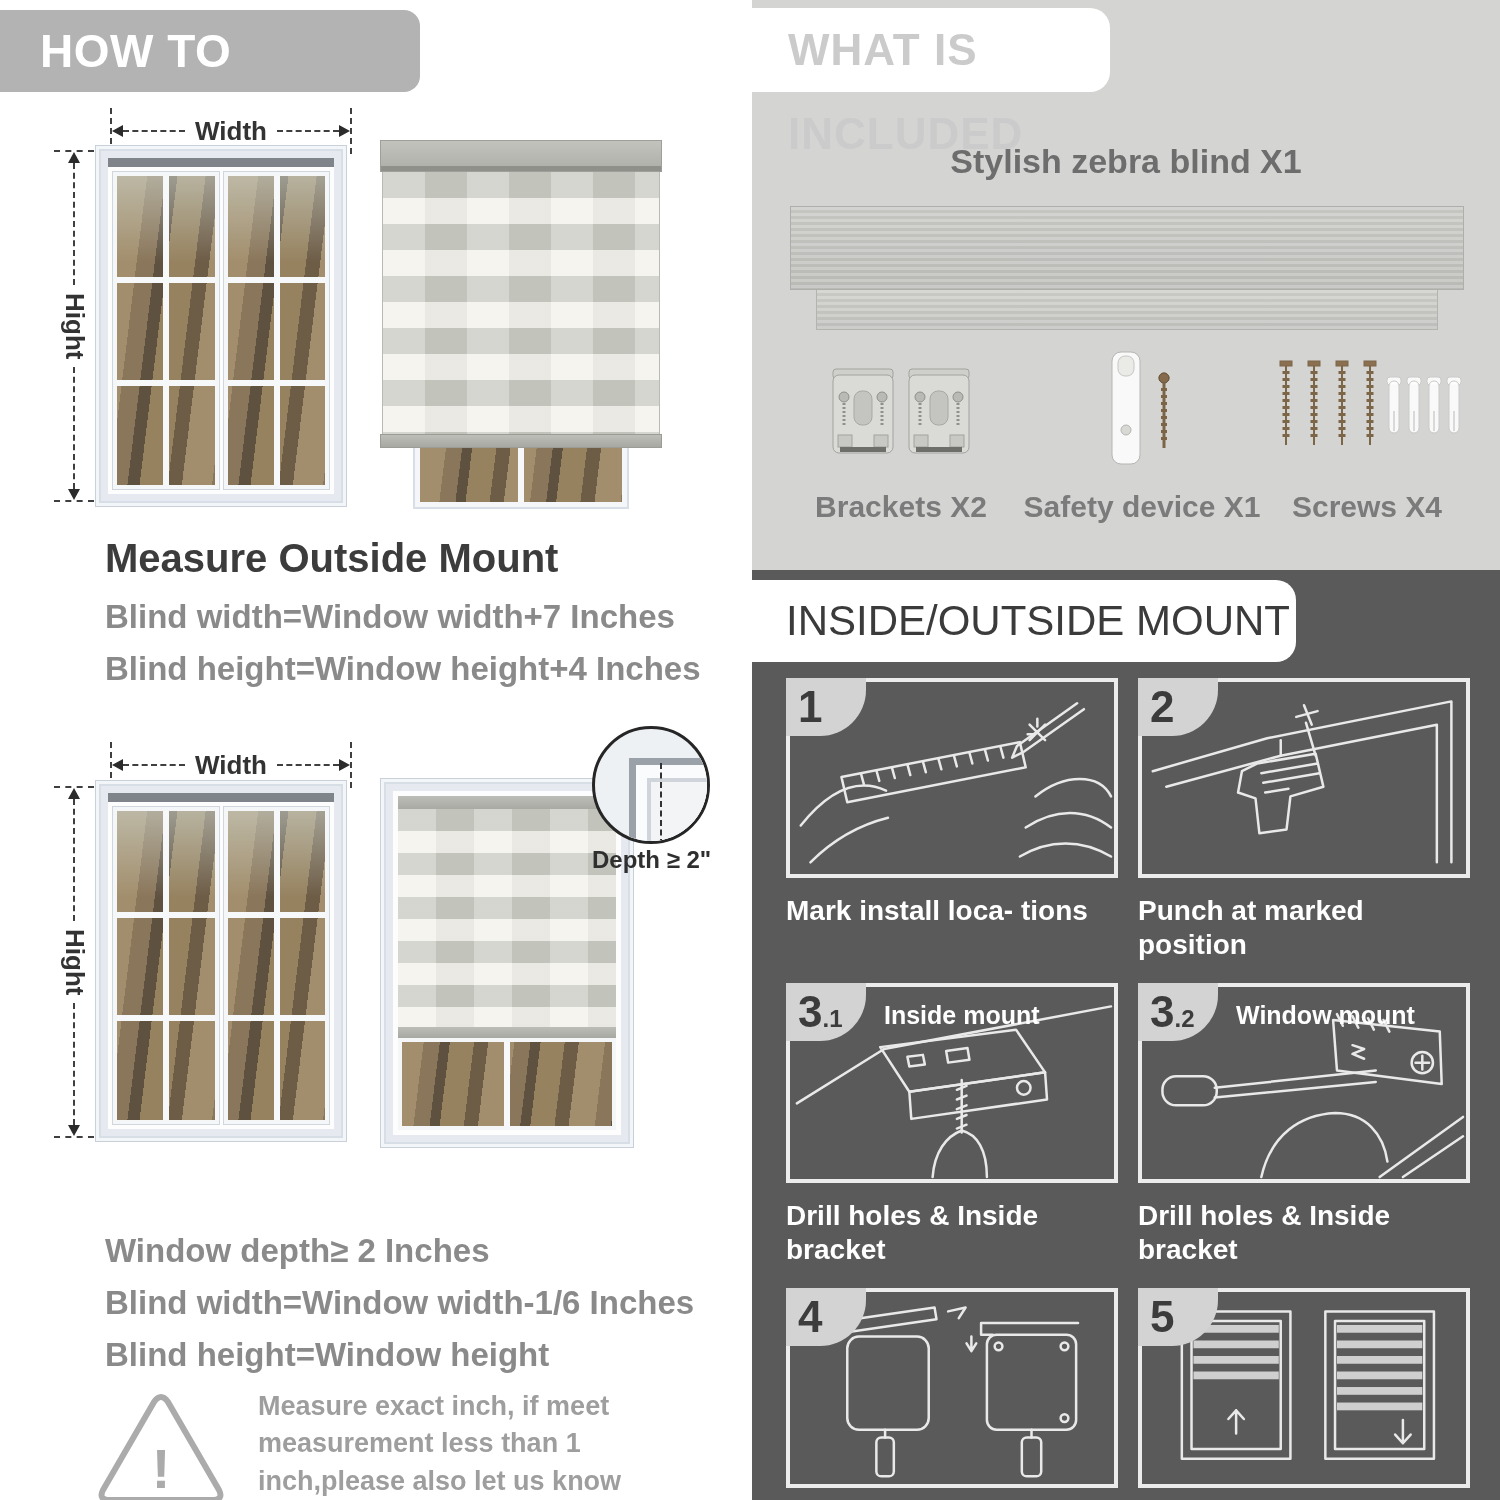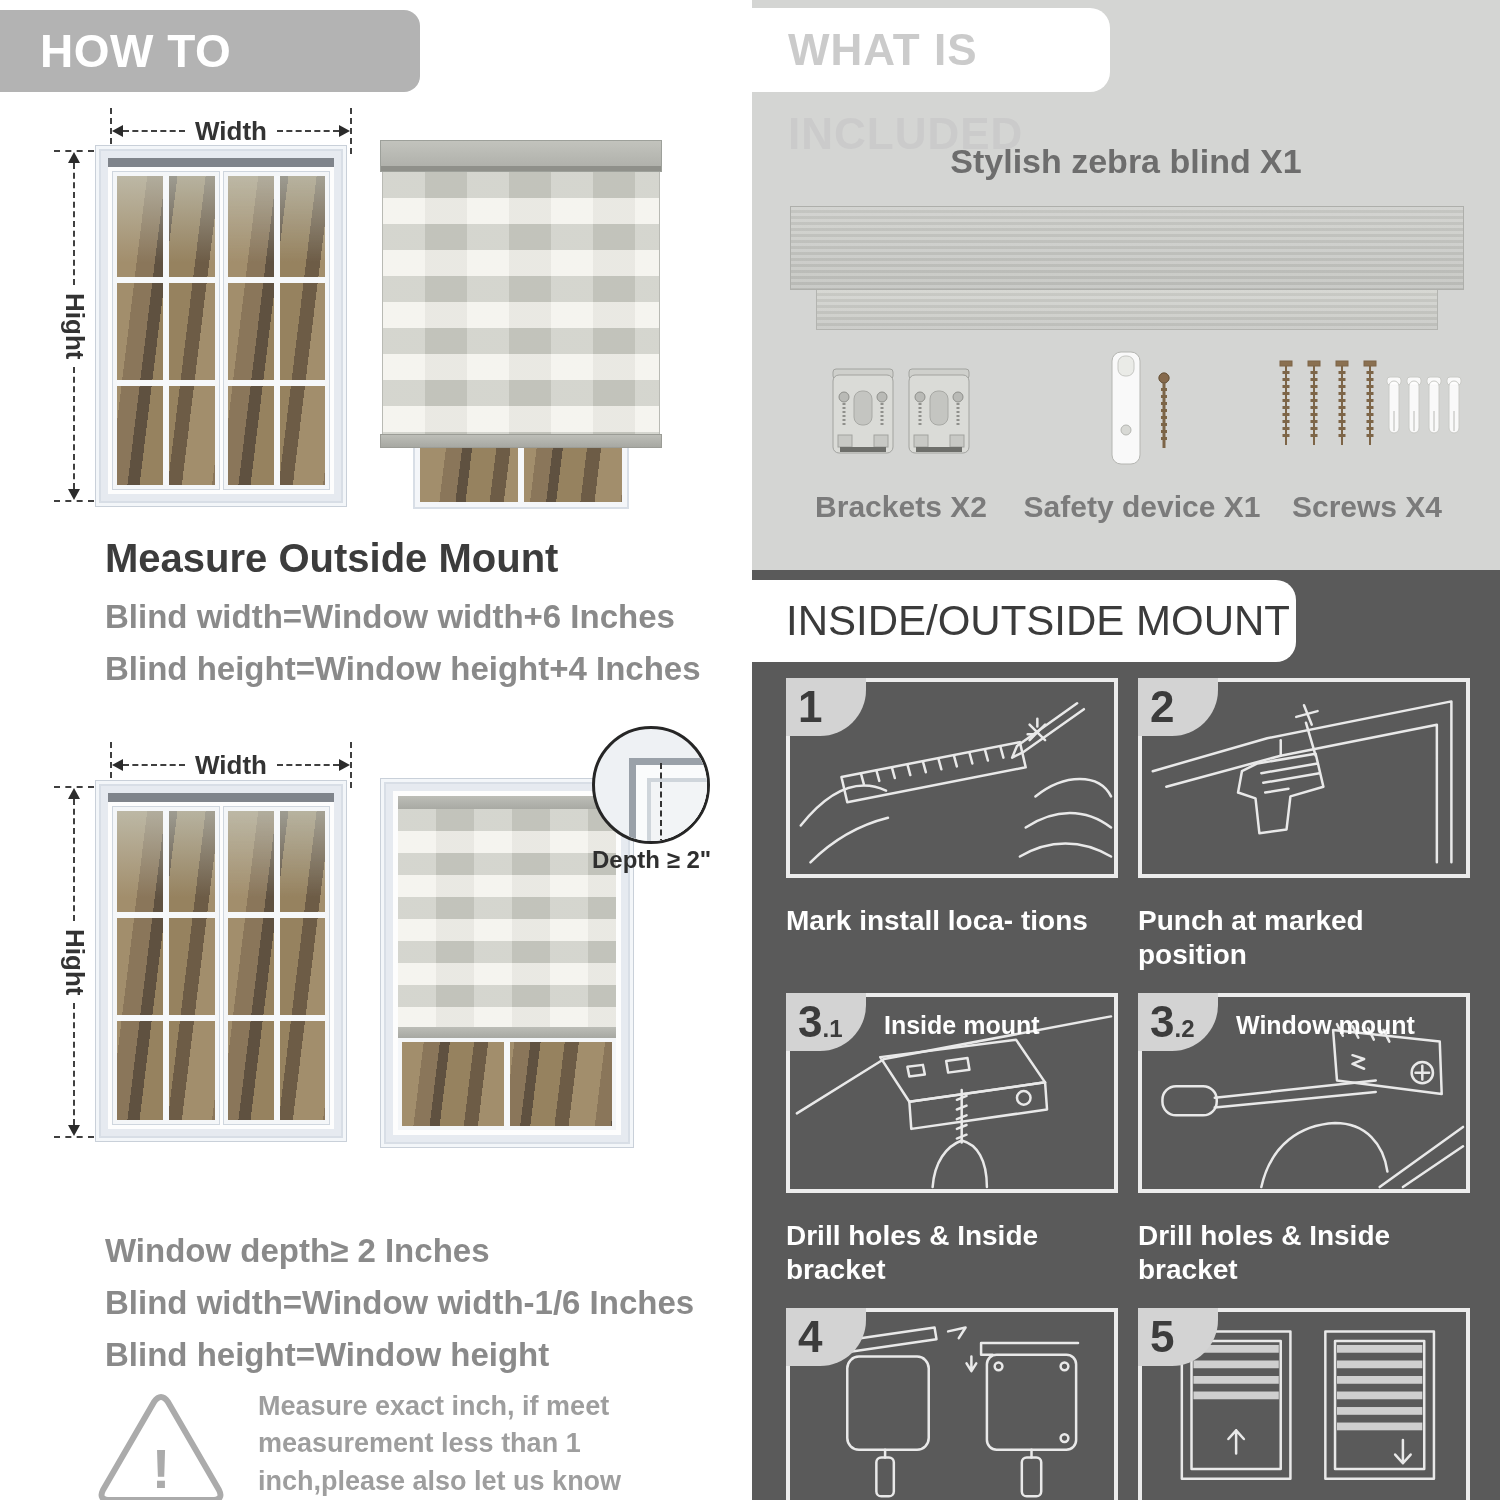--- a/index.html
+++ b/index.html
@@ -121,21 +121,21 @@
     grid-template-columns:332px 332px;column-gap:20px;row-gap:22px;}
   .step{display:flex;flex-direction:column;}
   .frame{height:192px;border:4px solid #ececec;position:relative;}
   .badge{position:absolute;top:-4px;left:-4px;width:80px;height:58px;background:#d3d3d3;
     border-radius:0 0 46px 0;display:flex;align-items:center;padding-left:12px;box-sizing:border-box;z-index:2;}
   .badge-num{font-size:44px;font-weight:bold;color:#3c3c3c;line-height:1;}
   .badge-sub{font-size:24px;font-weight:bold;color:#3c3c3c;margin-top:14px;}
   .step-title{position:absolute;left:94px;top:14px;color:#fff;font-size:25px;font-weight:bold;z-index:2;}
   .art{position:absolute;inset:0;width:100%;height:100%;}
   .art *{vector-effect:non-scaling-stroke;}
-  .caption{margin-top:26px;color:#fff;font-size:28px;font-weight:bold;line-height:1.2;}
+  .caption{margin-top:16px;color:#fff;font-size:28px;font-weight:bold;line-height:1.2;}
 
   svg.line{stroke:#e9e9e9;stroke-width:2.5;fill:none;stroke-linecap:round;stroke-linejoin:round;}
 </style>
 </head>
 <body>
 
 <div class="canvas">
 
   <div class="sec-left">
 
@@ -170,21 +170,21 @@
     </div>
 
     <div class="blind-a">
       <div class="blind-sliver"></div>
       <div class="headrail"></div>
       <div class="fabric"></div>
       <div class="bottomrail"></div>
     </div>
 
     <div class="h2-left" style="top:536px;">Measure Outside Mount</div>
-    <div class="body-line" style="top:598px;">Blind width=Window width+6 Inches</div>
+    <div class="body-line" style="top:598px;">Blind width=Window width+7 Inches</div>
     <div class="body-line" style="top:650px;">Blind height=Window height+4 Inches</div>
 
     <div class="harrow" style="left:110px;top:742px;width:242px;height:46px;">
       <span class="hbound"></span>
       <span class="ah-l"></span>
       <span class="hseg"></span>
       <span class="hlbl">Width</span>
       <span class="hseg"></span>
       <span class="ah-r"></span>
       <span class="hbound"></span>

